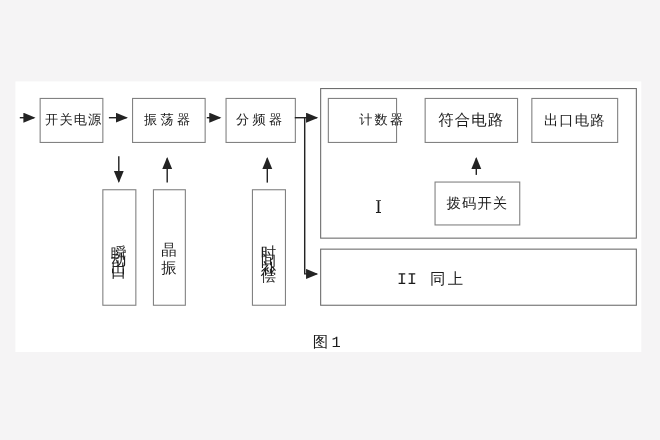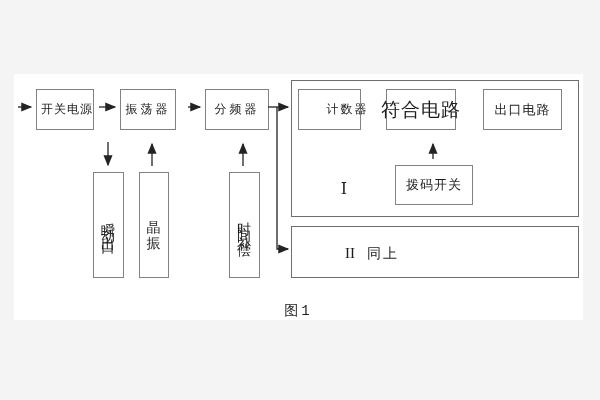--- a/index.html
+++ b/index.html
@@ -17,51 +17,51 @@
   .bigbox{position:absolute;border:1px solid var(--border-big);background:var(--panel);box-sizing:border-box;}
   .vbox{position:absolute;border:1px solid var(--border);background:var(--panel);
         box-sizing:border-box;display:flex;align-items:center;justify-content:center;}
   .vtext{writing-mode:vertical-rl;text-orientation:upright;font-size:14px;color:var(--text);
          letter-spacing:7px;}
   .vtext.wide{letter-spacing:16px;}
   .numeral{position:absolute;font-family:"DejaVu Serif","Liberation Serif",serif;
            color:var(--text);text-align:center;}
   .group2-label{position:absolute;left:345px;top:245px;color:var(--text);font-size:14px;
                 display:flex;align-items:baseline;white-space:nowrap;}
-  .group2-label .num{font-family:Liberation Serif, serif;font-size:15px;}
+  .group2-label .num{font-family:Liberation Mono, monospace;font-size:15px;margin-left:16px;}
   .group2-label .txt{margin-left:12px;letter-spacing:2px;}
   .caption{position:absolute;left:14px;top:302px;width:569px;text-align:center;
            font-size:14px;letter-spacing:3px;color:var(--text);font-family:Liberation Mono, monospace;}
   svg.wires{position:absolute;left:0;top:0;pointer-events:none;}
   svg.wires line, svg.wires polyline{stroke:var(--arrow);stroke-width:1.3;fill:none;}
 </style>
 </head>
 <body>
 
 <div class="screen">
   <div class="panel"></div>
 
   <div class="bigbox" style="left:291px;top:80px;width:288px;height:137px;"></div>
 
   <div class="bigbox" style="left:291px;top:226px;width:288px;height:52px;"></div>
 
   <div class="box hbox" style="left:36px;top:89px;width:58px;height:41px;justify-content:flex-end;">
     <span>开关电源</span>
   </div>
-  <div class="box hbox" style="left:120px;top:89px;width:56px;height:41px;letter-spacing:3px;">
+  <div class="box hbox" style="left:120px;top:89px;width:67px;height:41px;letter-spacing:3px;">
     <span>振荡器</span>
   </div>
   <div class="box hbox" style="left:205px;top:89px;width:64px;height:41px;letter-spacing:3px;">
     <span>分频器</span>
   </div>
 
   <div class="box hbox" style="left:298px;top:89px;width:63px;height:41px;letter-spacing:2px;padding-left:36px;">
     <span>计数器</span>
   </div>
-  <div class="box hbox" style="left:386px;top:89px;width:70px;height:41px;font-size:19px;">
+  <div class="box hbox" style="left:386px;top:89px;width:85px;height:41px;font-size:14px;">
     <span>符合电路</span>
   </div>
   <div class="box hbox" style="left:483px;top:89px;width:79px;height:41px;font-size:13px;">
     <span>出口电路</span>
   </div>
   <div class="box hbox" style="left:395px;top:165px;width:78px;height:40px;font-size:13px;">
     <span>拨码开关</span>
   </div>
 
   <div class="numeral" style="left:330px;top:179px;width:28px;font-size:16px;">I</div>

